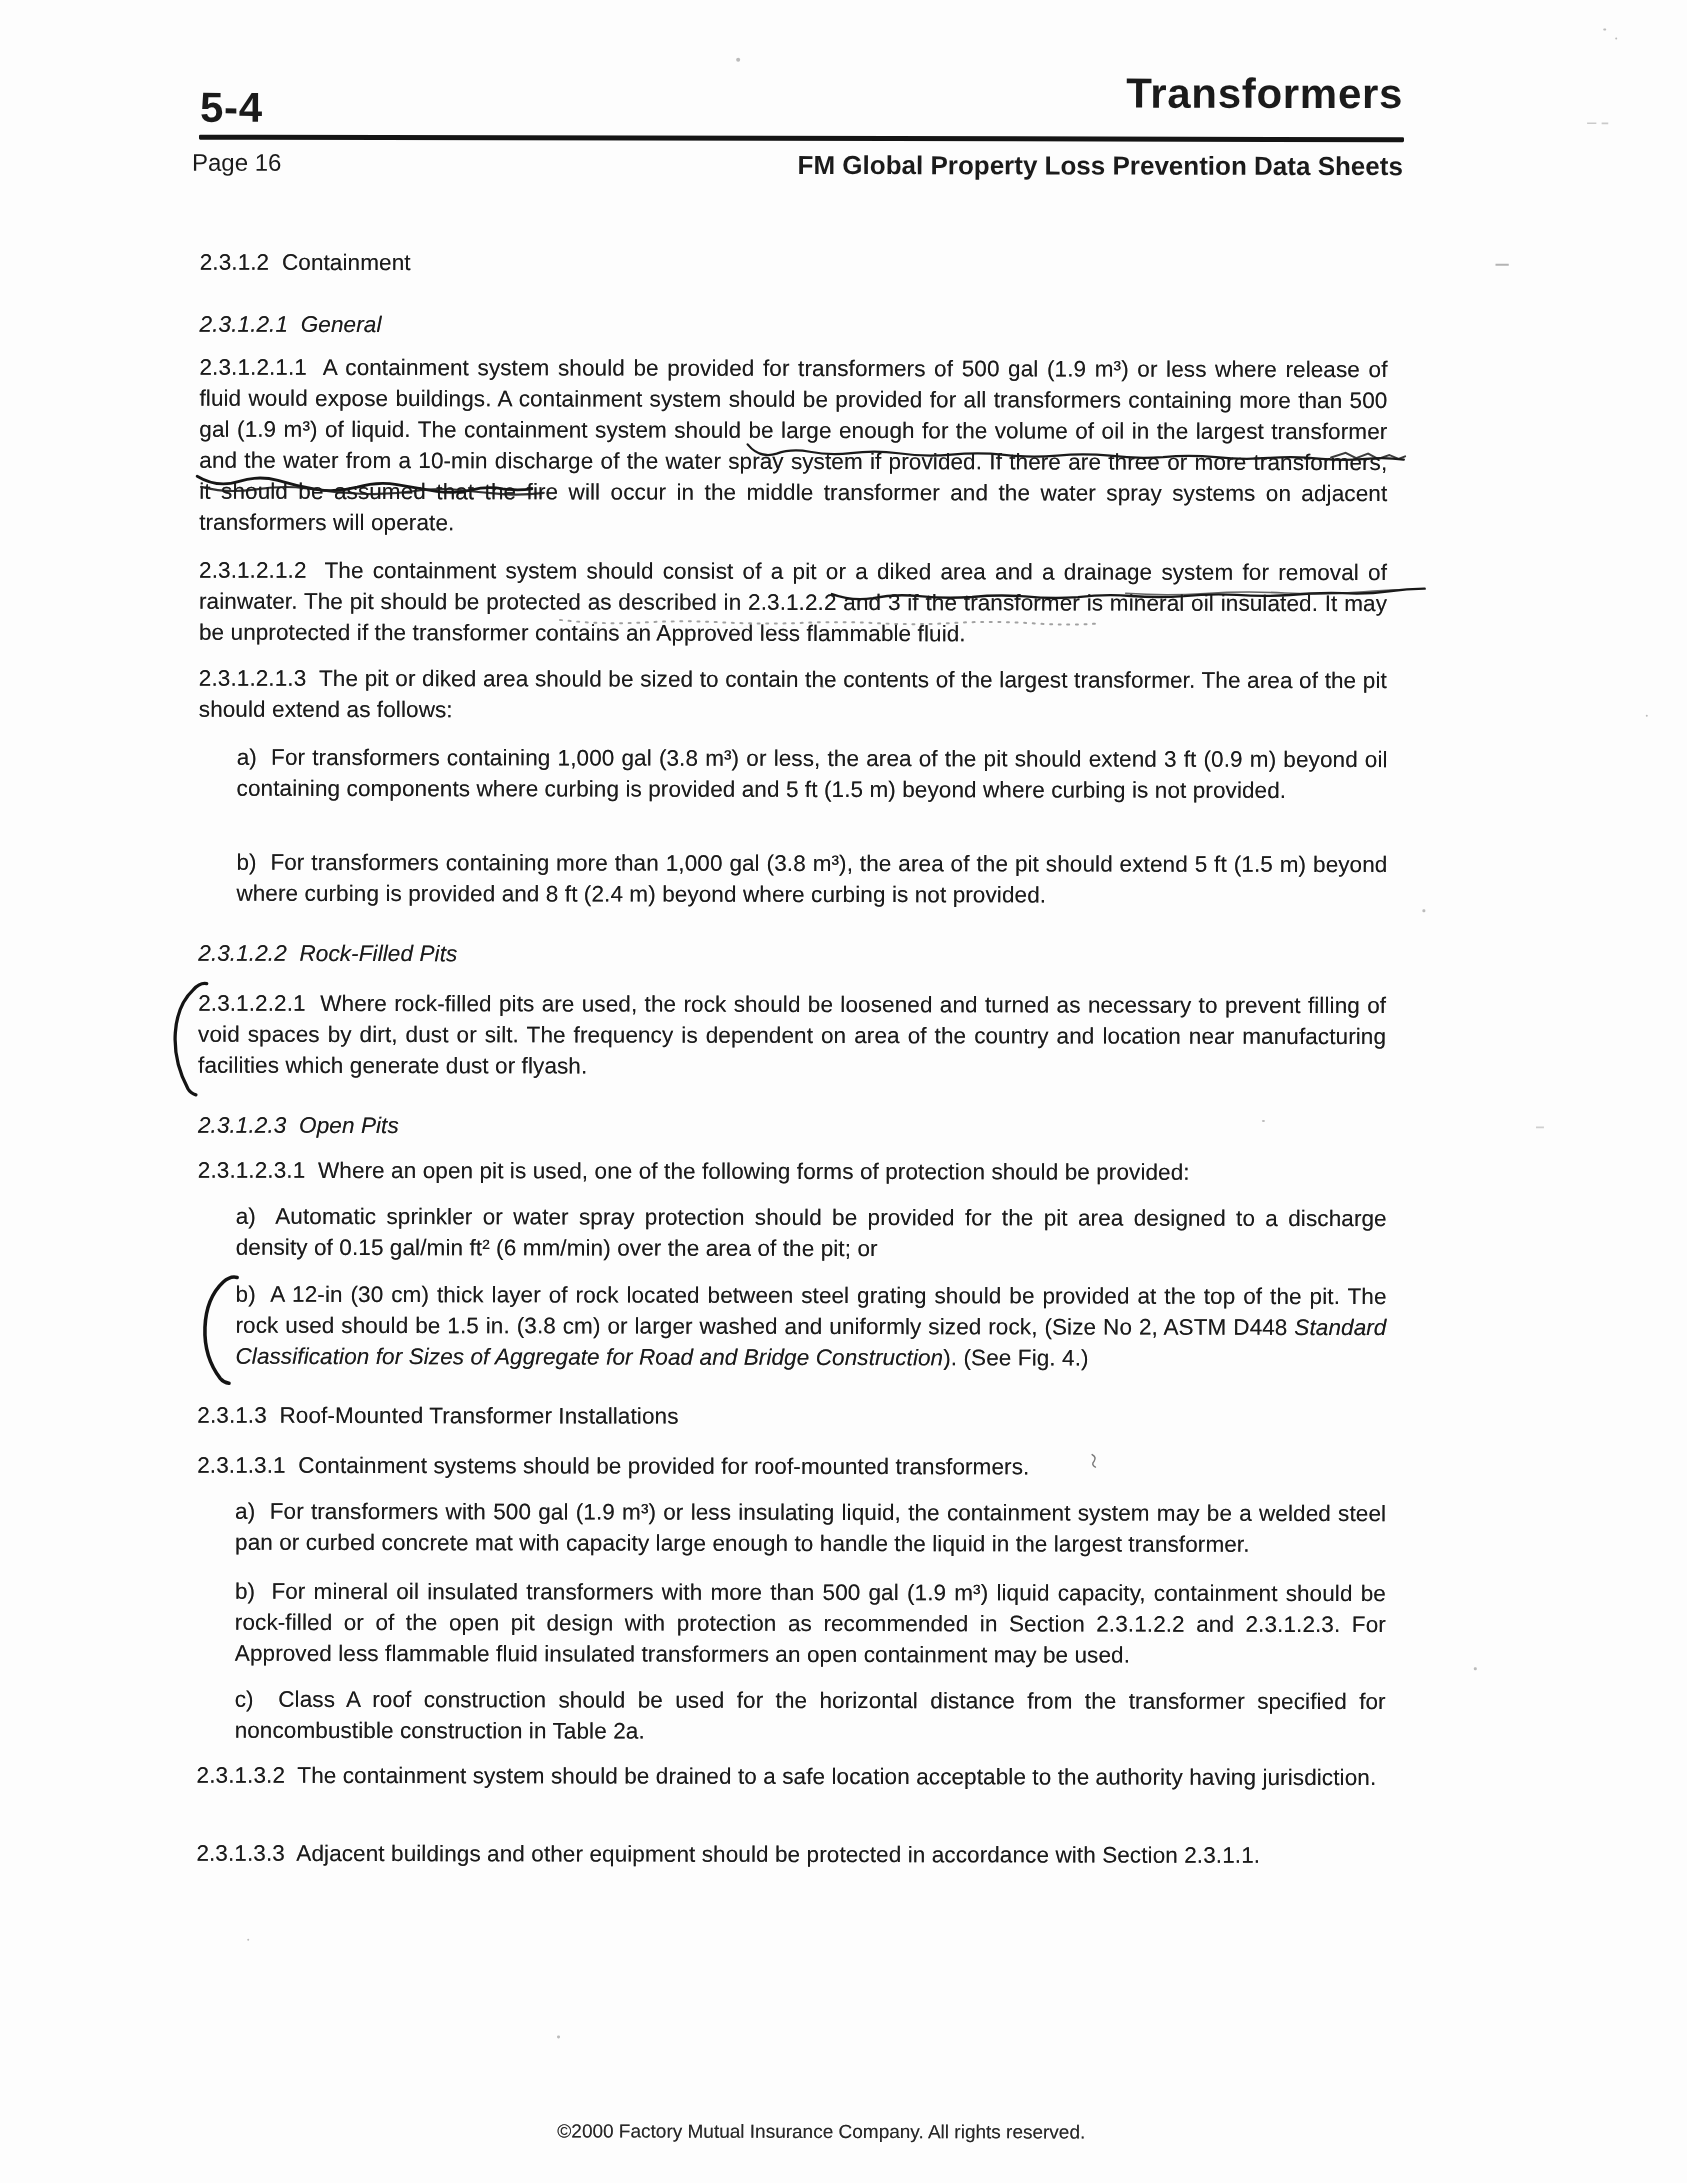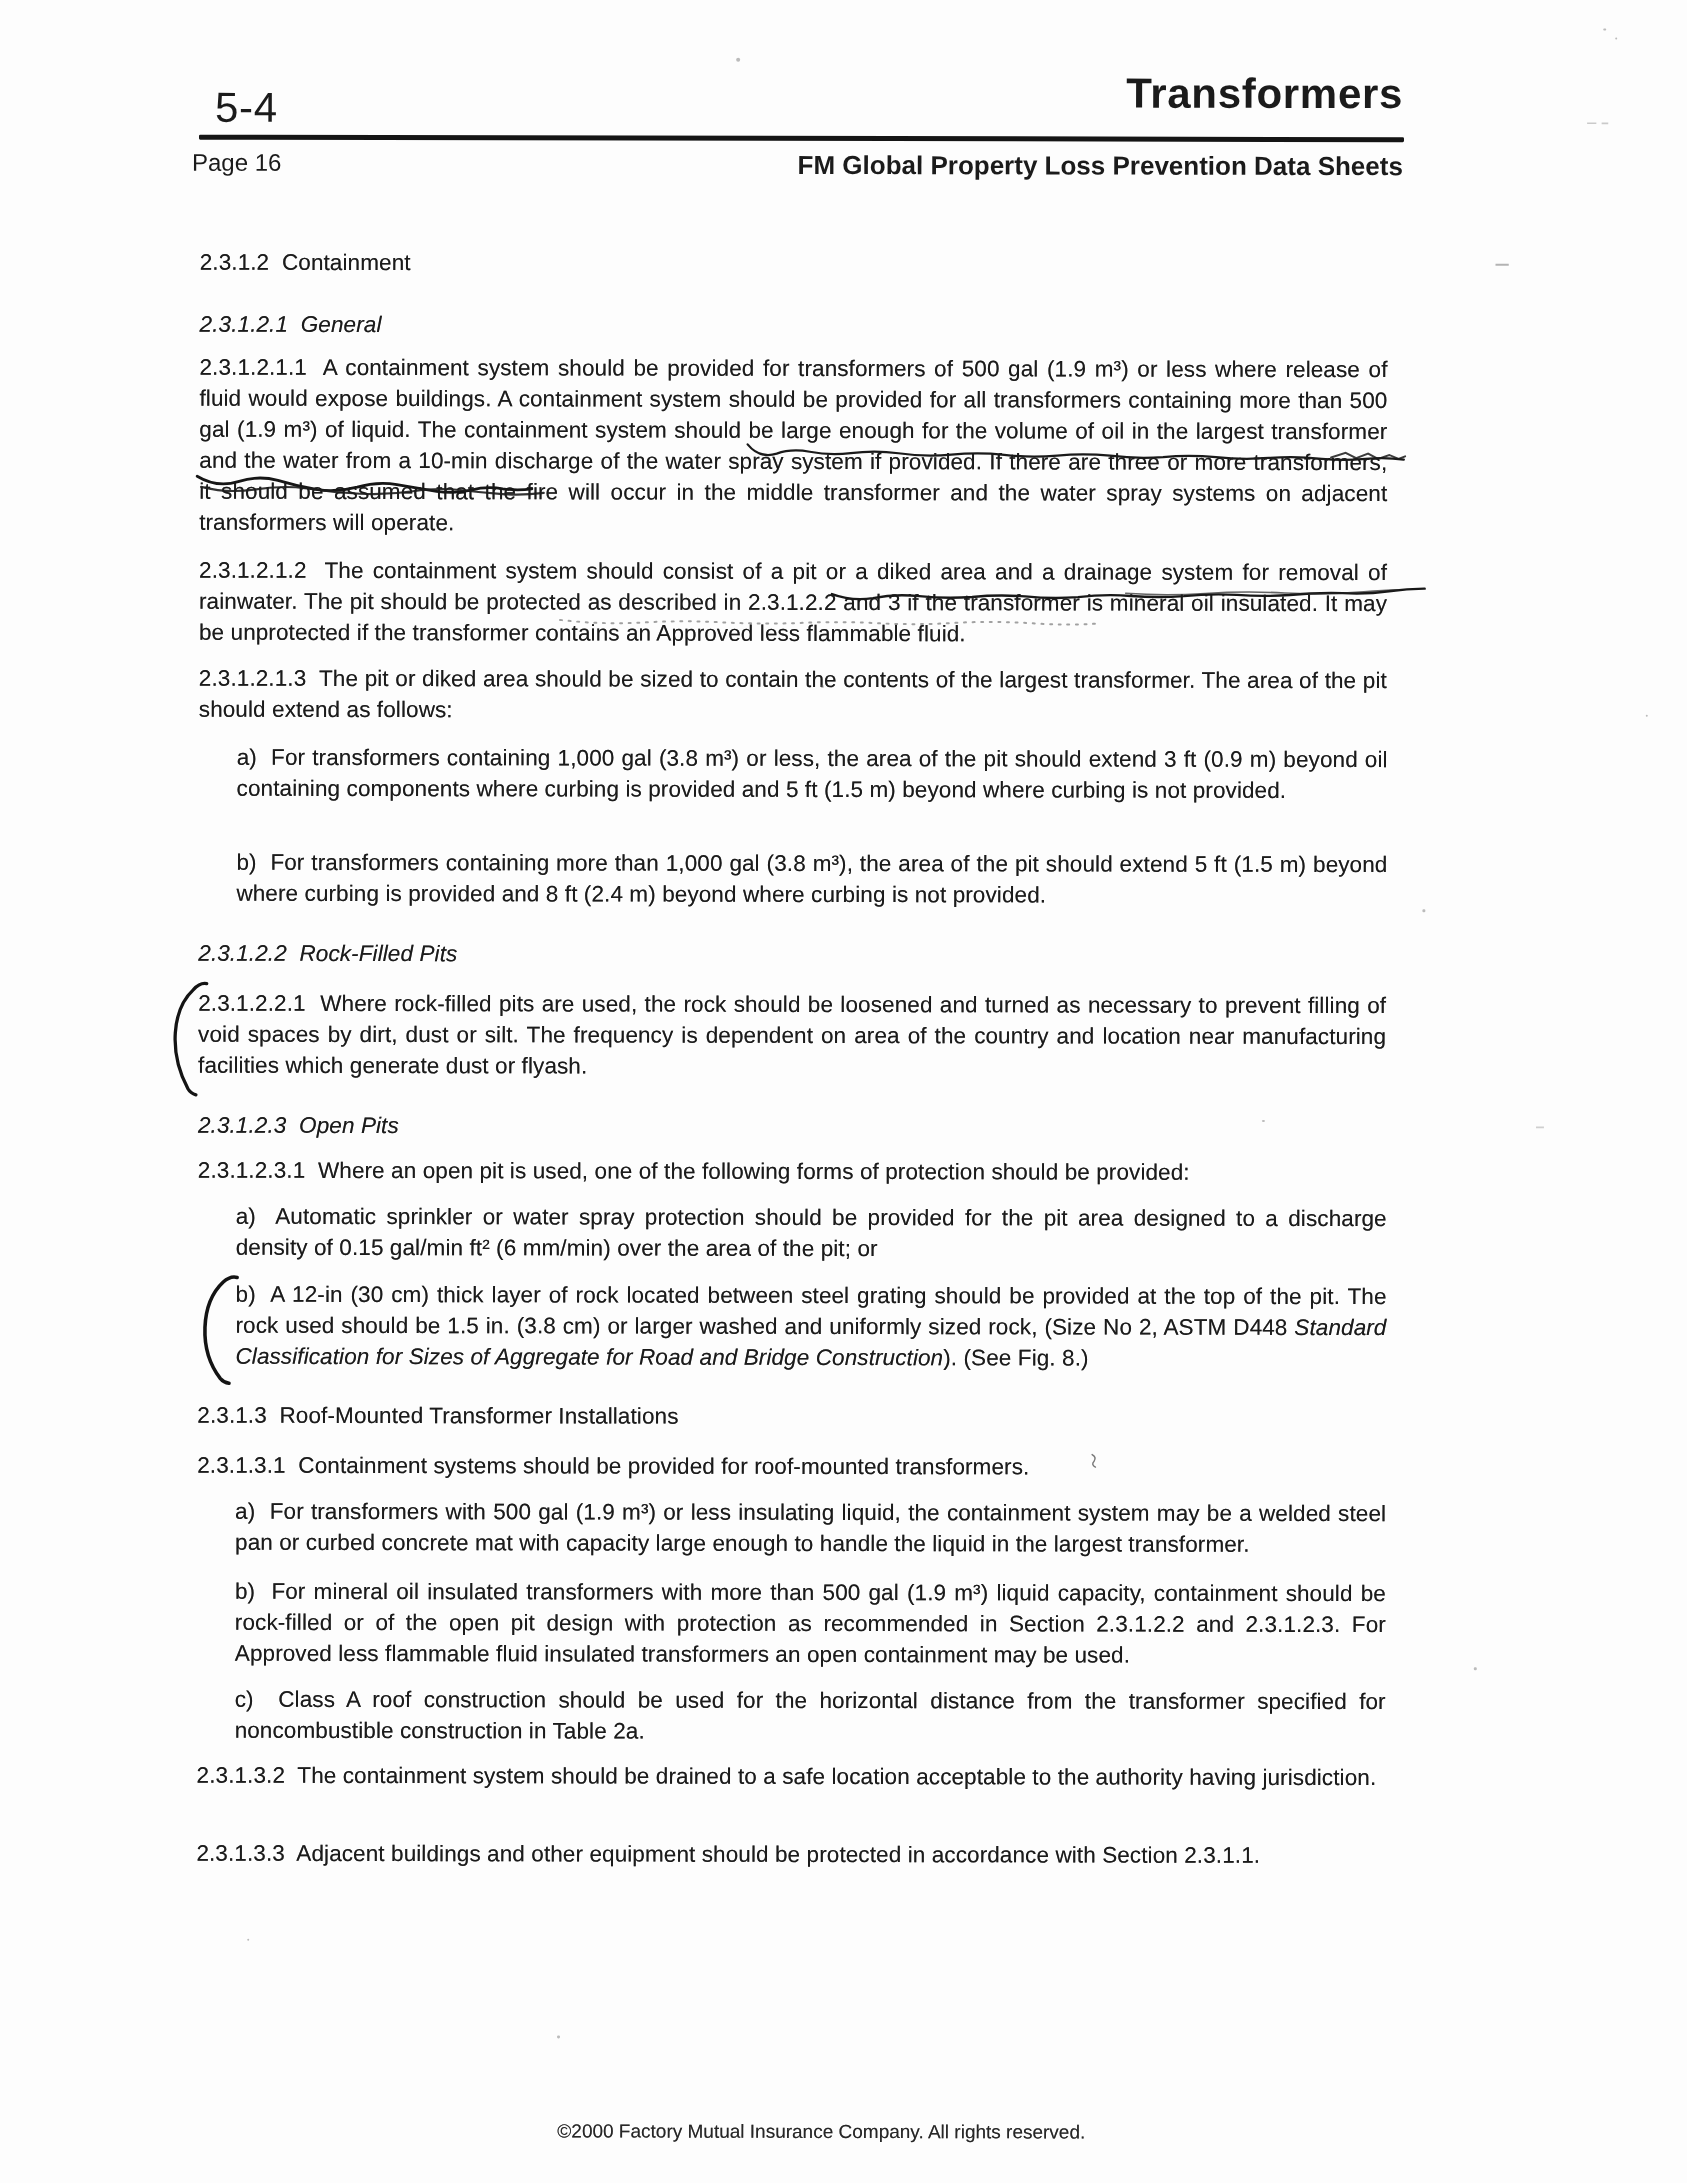--- a/index.html
+++ b/index.html
@@ -3,21 +3,21 @@
 <meta charset="utf-8">
 <style>
   html,body { margin:0; padding:0; background:#d9d9d9; }
   .page {
     position:relative; width:1687px; height:2183px;
     background:#fdfdfd; overflow:hidden;
     font-family:"Liberation Sans", sans-serif;
     color:#1b1b1b;
   }
   .tilt { position:absolute; inset:0; transform:rotate(0.12deg); transform-origin:50% 50%; }
-  .hdr-num   { position:absolute; left:198px; top:85px; font-size:42px; font-weight:normal; letter-spacing:0.7px;margin-left:15px; }
+  .hdr-num   { position:absolute; left:198px; top:85px; font-size:42px; font-weight:bold; letter-spacing:0.7px; }
   .hdr-title { position:absolute; right:286px; top:69px; font-size:42px; font-weight:bold; letter-spacing:0.7px; }
   .hdr-rule  { position:absolute; left:197px; top:136px; width:1205px; height:4.6px; background:#151515; border-radius:1.3px; }
   .hdr-page  { position:absolute; left:190px; top:150px; font-size:24px; }
   .hdr-pub   { position:absolute; right:286px; top:150px; font-size:26px; font-weight:bold; }
   .blk {
     position:absolute; left:198px; width:1188px;
     font-size:22.5px; line-height:31px;
     text-align:justify; letter-spacing:0.1px;
     text-shadow:0 0 0.4px rgba(10,10,10,0.55);
   }
@@ -52,21 +52,21 @@
     <div class="blk" style="top:556px">2.3.1.2.1.2&nbsp; The containment system should consist of a pit or a diked area and a drainage system for removal of rainwater. The pit should be protected as described in 2.3.1.2.2 and 3 if the transformer is mineral oil insulated. It may be unprotected if the transformer contains an Approved less flammable fluid.</div>
     <div class="blk" style="top:664px">2.3.1.2.1.3&nbsp; The pit or diked area should be sized to contain the contents of the largest transformer. The area of the pit should extend as follows:</div>
     <div class="blk indent" style="top:743px">a)&nbsp; For transformers containing 1,000 gal (3.8 m³) or less, the area of the pit should extend 3 ft (0.9 m) beyond oil containing components where curbing is provided and 5 ft (1.5 m) beyond where curbing is not provided.</div>
     <div class="blk indent" style="top:848px">b)&nbsp; For transformers containing more than 1,000 gal (3.8 m³), the area of the pit should extend 5 ft (1.5 m) beyond where curbing is provided and 8 ft (2.4 m) beyond where curbing is not provided.</div>
     <div class="blk h-ital" style="top:939px">2.3.1.2.2&nbsp; Rock-Filled Pits</div>
     <div class="blk" style="top:989px">2.3.1.2.2.1&nbsp; Where rock-filled pits are used, the rock should be loosened and turned as necessary to prevent filling of void spaces by dirt, dust or silt. The frequency is dependent on area of the country and location near manufacturing facilities which generate dust or flyash.</div>
     <div class="blk h-ital" style="top:1111px">2.3.1.2.3&nbsp; Open Pits</div>
     <div class="blk single" style="top:1156px">2.3.1.2.3.1&nbsp; Where an open pit is used, one of the following forms of protection should be provided:</div>
     <div class="blk indent" style="top:1202px">a)&nbsp; Automatic sprinkler or water spray protection should be provided for the pit area designed to a discharge density of 0.15 gal/min ft² (6 mm/min) over the area of the pit; or</div>
     <div class="blk indent" style="top:1280px">
-      <span>b)&nbsp; A 12-in (30 cm) thick layer of rock located between steel grating should be provided at the top of the pit. The rock used should be 1.5 in. (3.8 cm) or larger washed and uniformly sized rock, (Size No 2, ASTM D448 </span><span class="ital">Standard Classification for Sizes of Aggregate for Road and Bridge Construction</span><span>). (See Fig. 8.)</span>
+      <span>b)&nbsp; A 12-in (30 cm) thick layer of rock located between steel grating should be provided at the top of the pit. The rock used should be 1.5 in. (3.8 cm) or larger washed and uniformly sized rock, (Size No 2, ASTM D448 </span><span class="ital">Standard Classification for Sizes of Aggregate for Road and Bridge Construction</span><span>). (See Fig. 4.)</span>
     </div>
     <div class="blk h-sec" style="top:1401px">2.3.1.3&nbsp; Roof-Mounted Transformer Installations</div>
     <div class="blk single" style="top:1451px">2.3.1.3.1&nbsp; Containment systems should be provided for roof-mounted transformers.</div>
     <div class="blk indent" style="top:1497px">a)&nbsp; For transformers with 500 gal (1.9 m³) or less insulating liquid, the containment system may be a welded steel pan or curbed concrete mat with capacity large enough to handle the liquid in the largest transformer.</div>
     <div class="blk indent" style="top:1577px">b)&nbsp; For mineral oil insulated transformers with more than 500 gal (1.9 m³) liquid capacity, containment should be rock-filled or of the open pit design with protection as recommended in Section 2.3.1.2.2 and 2.3.1.2.3. For Approved less flammable fluid insulated transformers an open containment may be used.</div>
     <div class="blk indent" style="top:1685px">c)&nbsp; Class A roof construction should be used for the horizontal distance from the transformer specified for noncombustible construction in Table 2a.</div>
     <div class="blk" style="top:1761px">2.3.1.3.2&nbsp; The containment system should be drained to a safe location acceptable to the authority having jurisdiction.</div>
     <div class="blk single" style="top:1839px">2.3.1.3.3&nbsp; Adjacent buildings and other equipment should be protected in accordance with Section 2.3.1.1.</div>
 
     <div class="footer">©2000 Factory Mutual Insurance Company. All rights reserved.</div>

